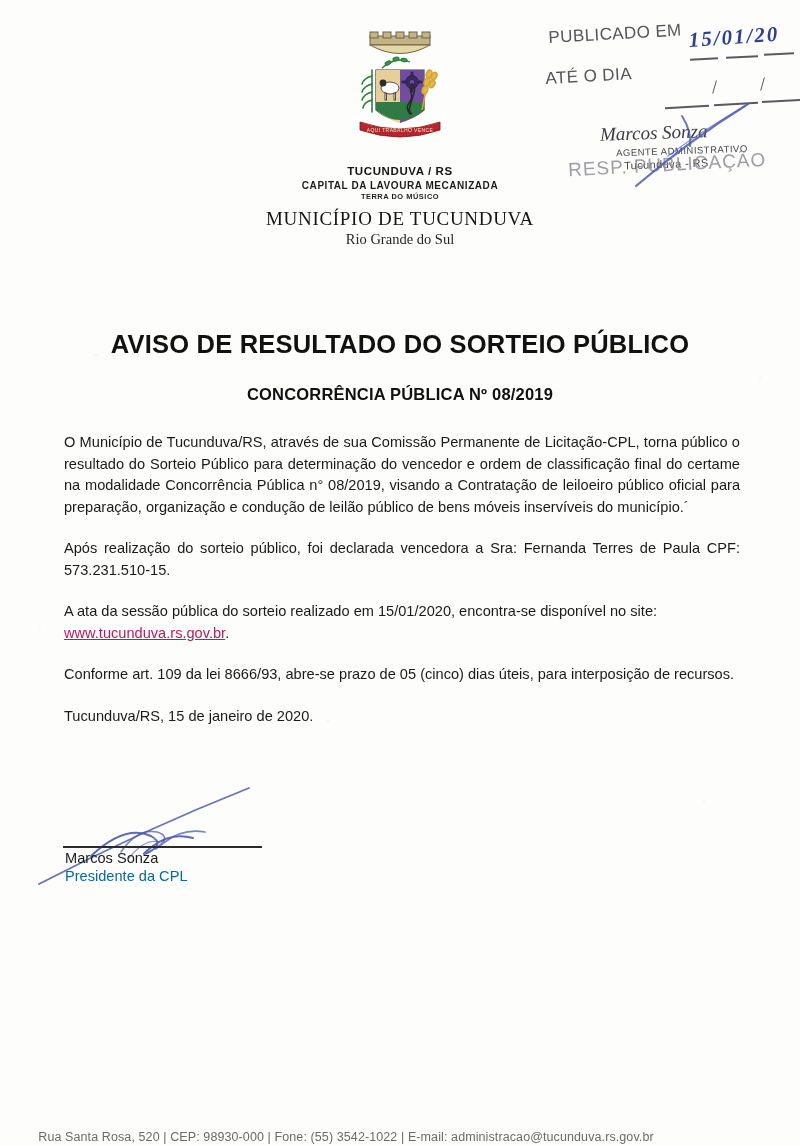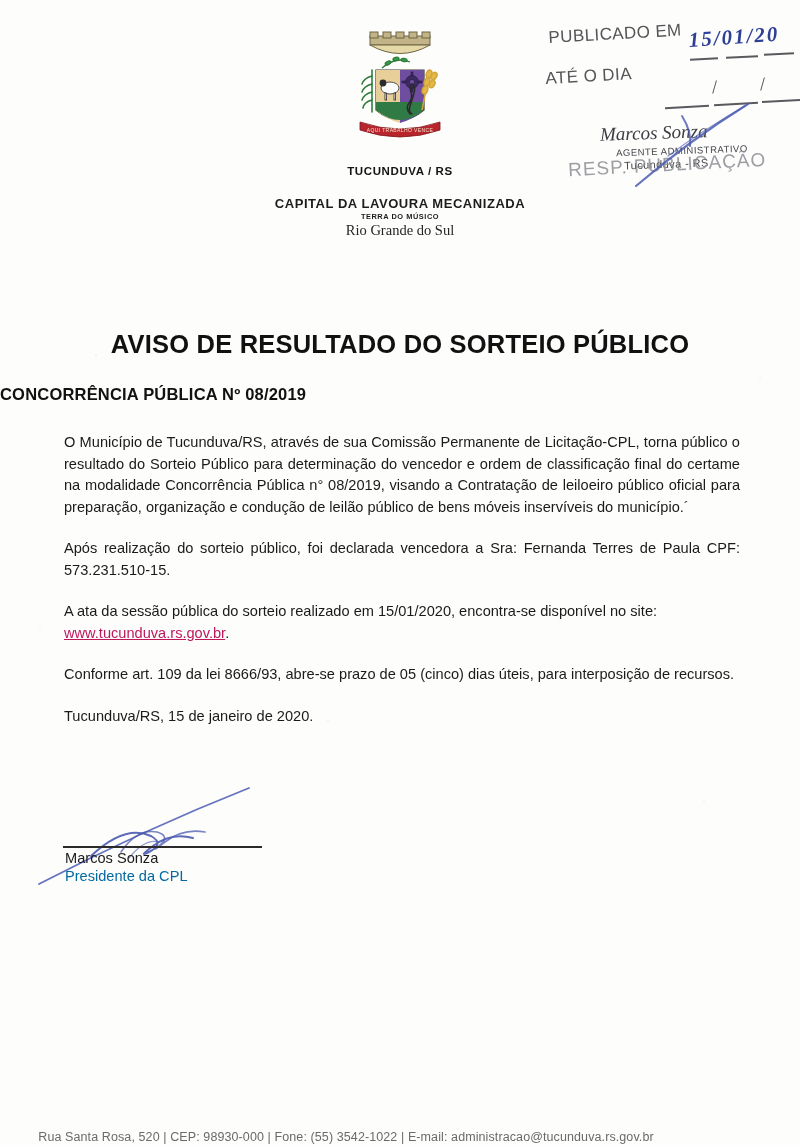--- a/index.html
+++ b/index.html
@@ -50,25 +50,25 @@
     margin: 0 auto;
   }
   .crest-name {
     margin-top: 9px;
     font-size: 11.5px;
     font-weight: bold;
     letter-spacing: .6px;
     color: #141414;
   }
   .crest-sub1 {
-    font-size: 13px;
+    font-size: 10px;
     font-weight: bold;
     letter-spacing: .55px;
     color: #1c1c1c;
-    margin-top: 19px;
+    margin-top: 3px;
   }
   .crest-sub2 {
     font-size: 7.4px;
     font-weight: bold;
     letter-spacing: .55px;
     color: #1c1c1c;
     margin-top: 1px;
   }
   .muni-name {
     font-family: "Liberation Serif", serif;
@@ -211,20 +211,21 @@
     font-size: 25.5px;
     font-weight: bold;
     letter-spacing: .2px;
     color: #111;
   }
   .doc-subtitle {
     position: absolute;
     left: 0;
     top: 385px;
     width: 800px;
+    text-align: center;
     font-size: 16.5px;
     font-weight: bold;
     letter-spacing: .2px;
     color: #111;
   }
 
   
   .body-block {
     position: absolute;
     left: 64px;
@@ -370,20 +371,21 @@
 
       <g>
         <path d="M8 96 Q48 110 88 96 L88 104 Q48 118 8 104 Z" fill="#b8252d" stroke="#7d161c" stroke-width=".8"></path>
         <text x="48" y="106" font-family="'Liberation Sans', sans-serif" font-size="5" fill="#f3e0c8" text-anchor="middle" letter-spacing=".4">AQUI TRABALHO VENCE</text>
       </g>
     </svg>
 
     <div class="crest-name">TUCUNDUVA / RS</div>
     <div class="crest-sub1">CAPITAL DA LAVOURA MECANIZADA</div>
     <div class="crest-sub2">TERRA DO MÚSICO</div>
+    <div class="muni-name">MUNICÍPIO DE TUCUNDUVA</div>
     <div class="muni-state">Rio Grande do Sul</div>
   </div>
 
   <div class="stamp">
     <div class="stamp-row1">PUBLICADO EM</div>
     <div class="ink-date">15/01/20</div>
     <div class="stamp-line l1"></div>
     <div class="stamp-line l2"></div>
     <div class="stamp-line l3"></div>
 

